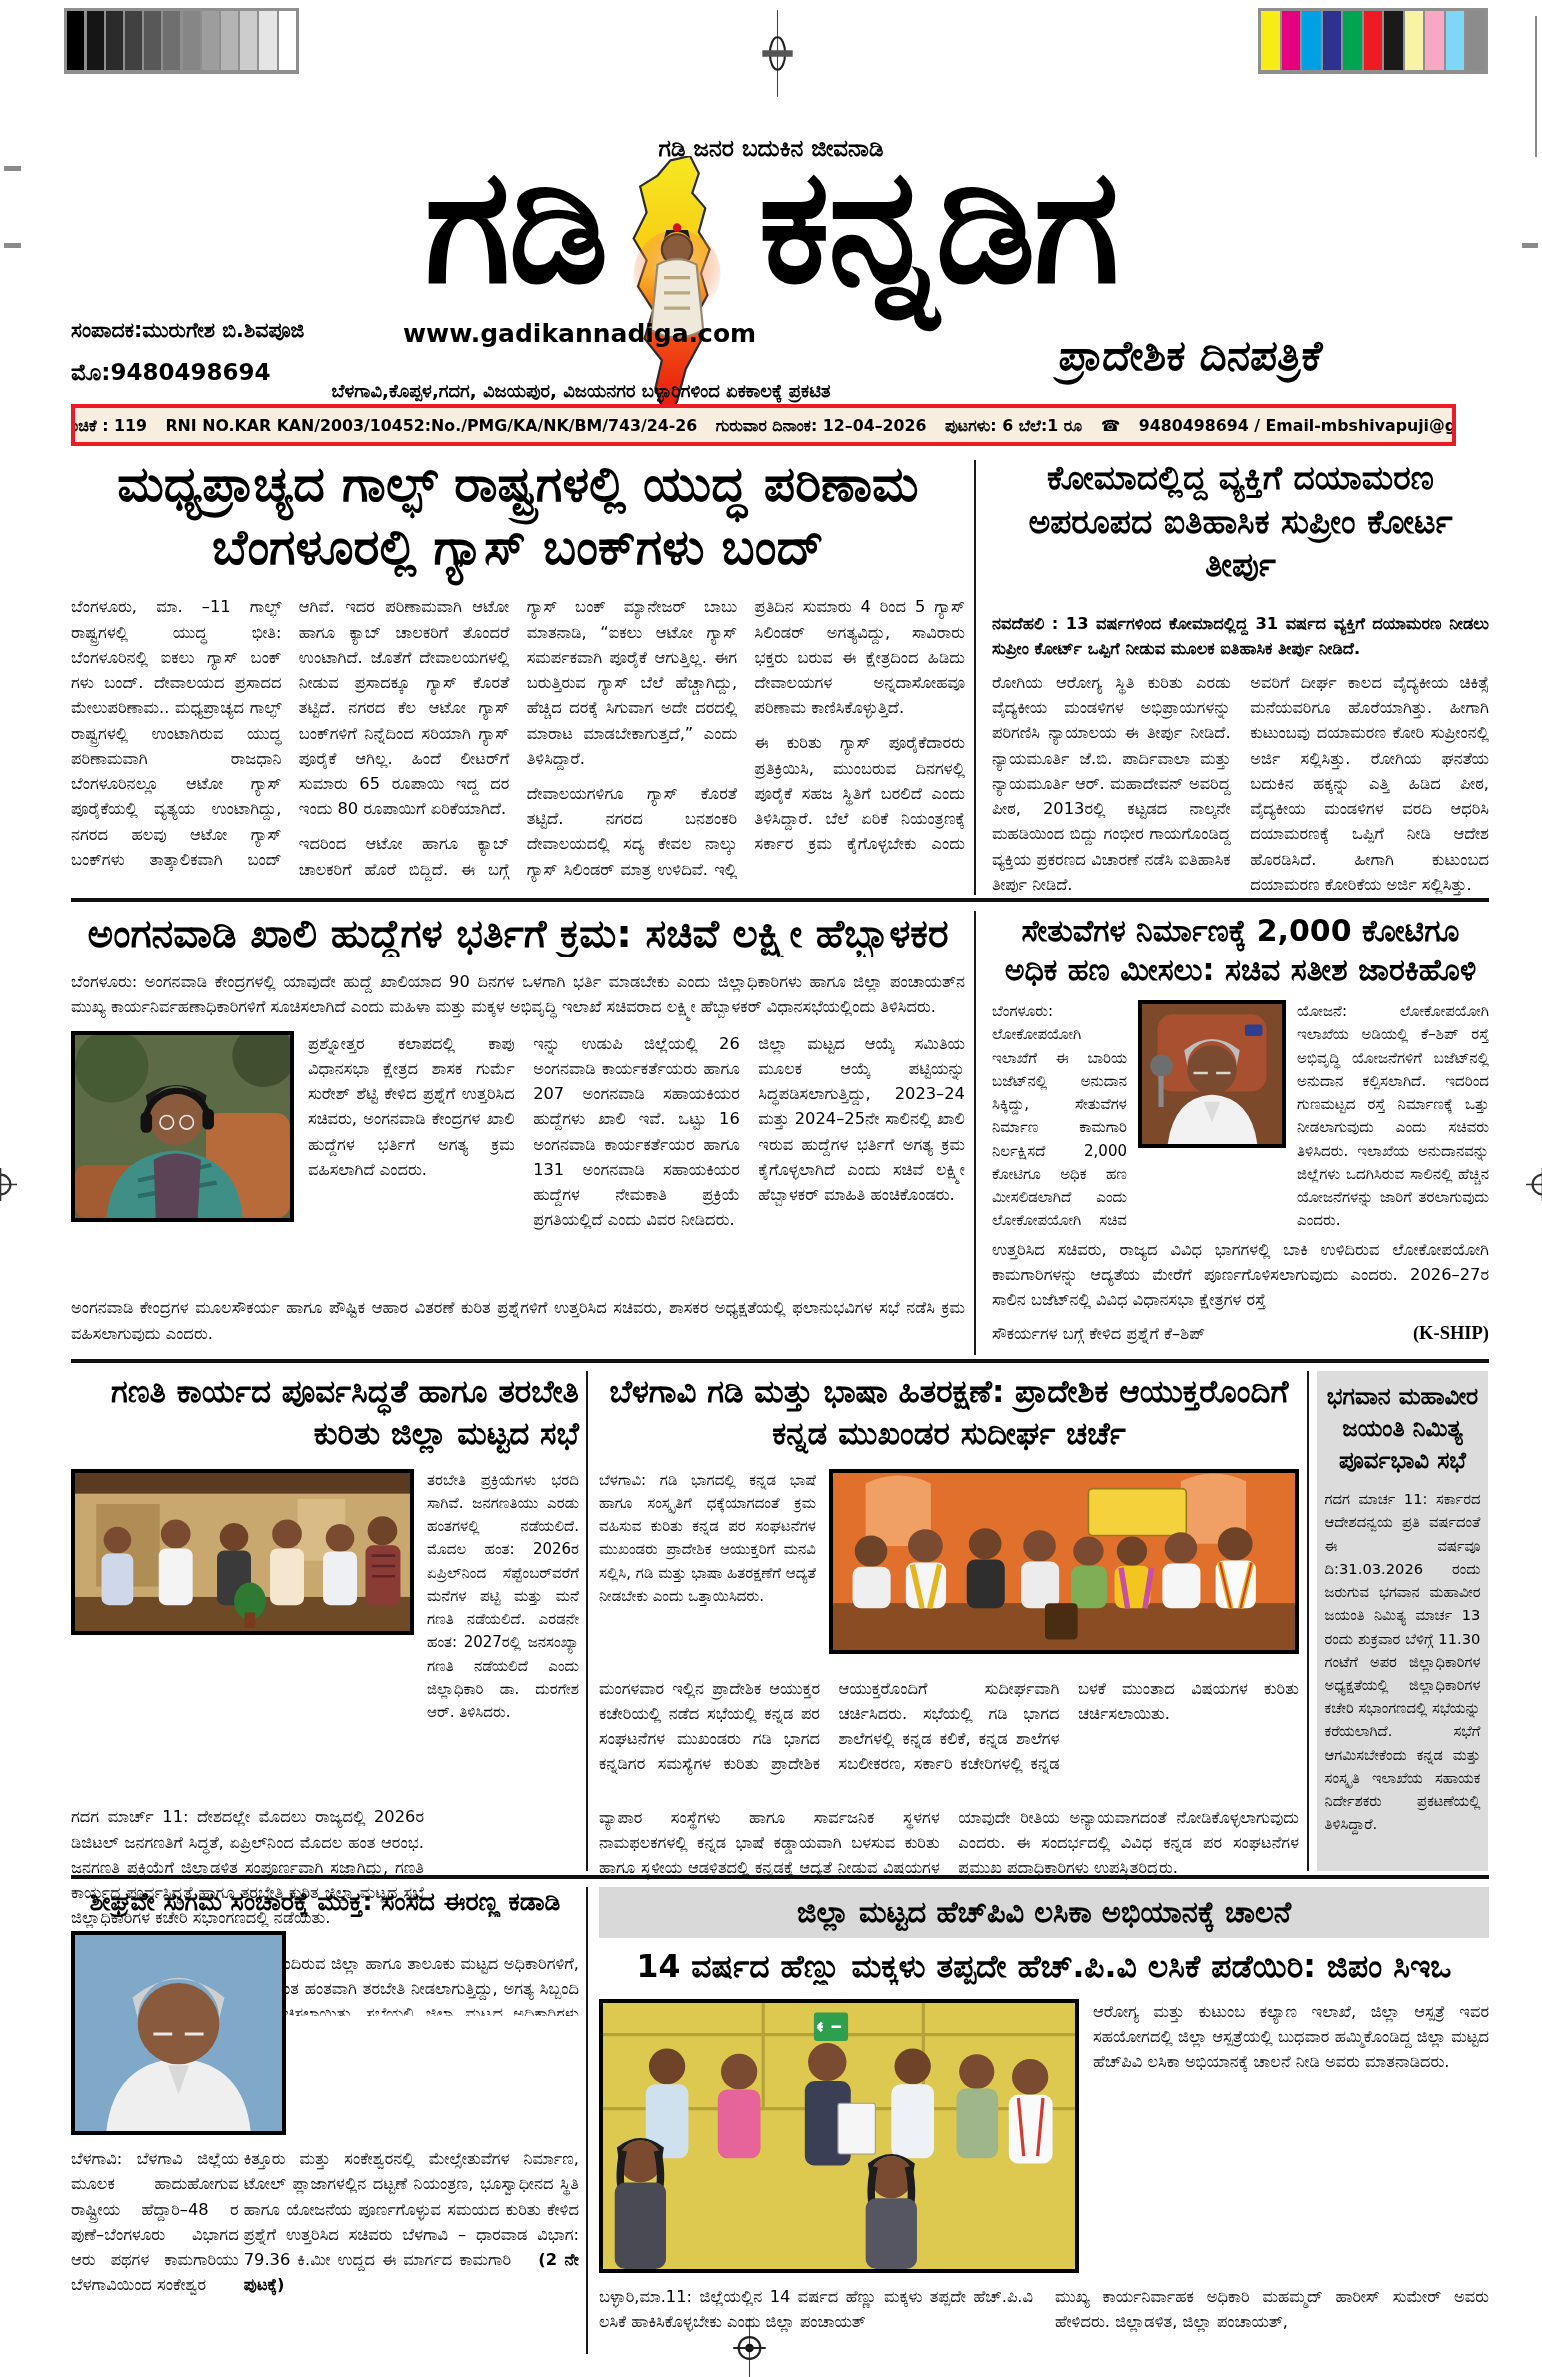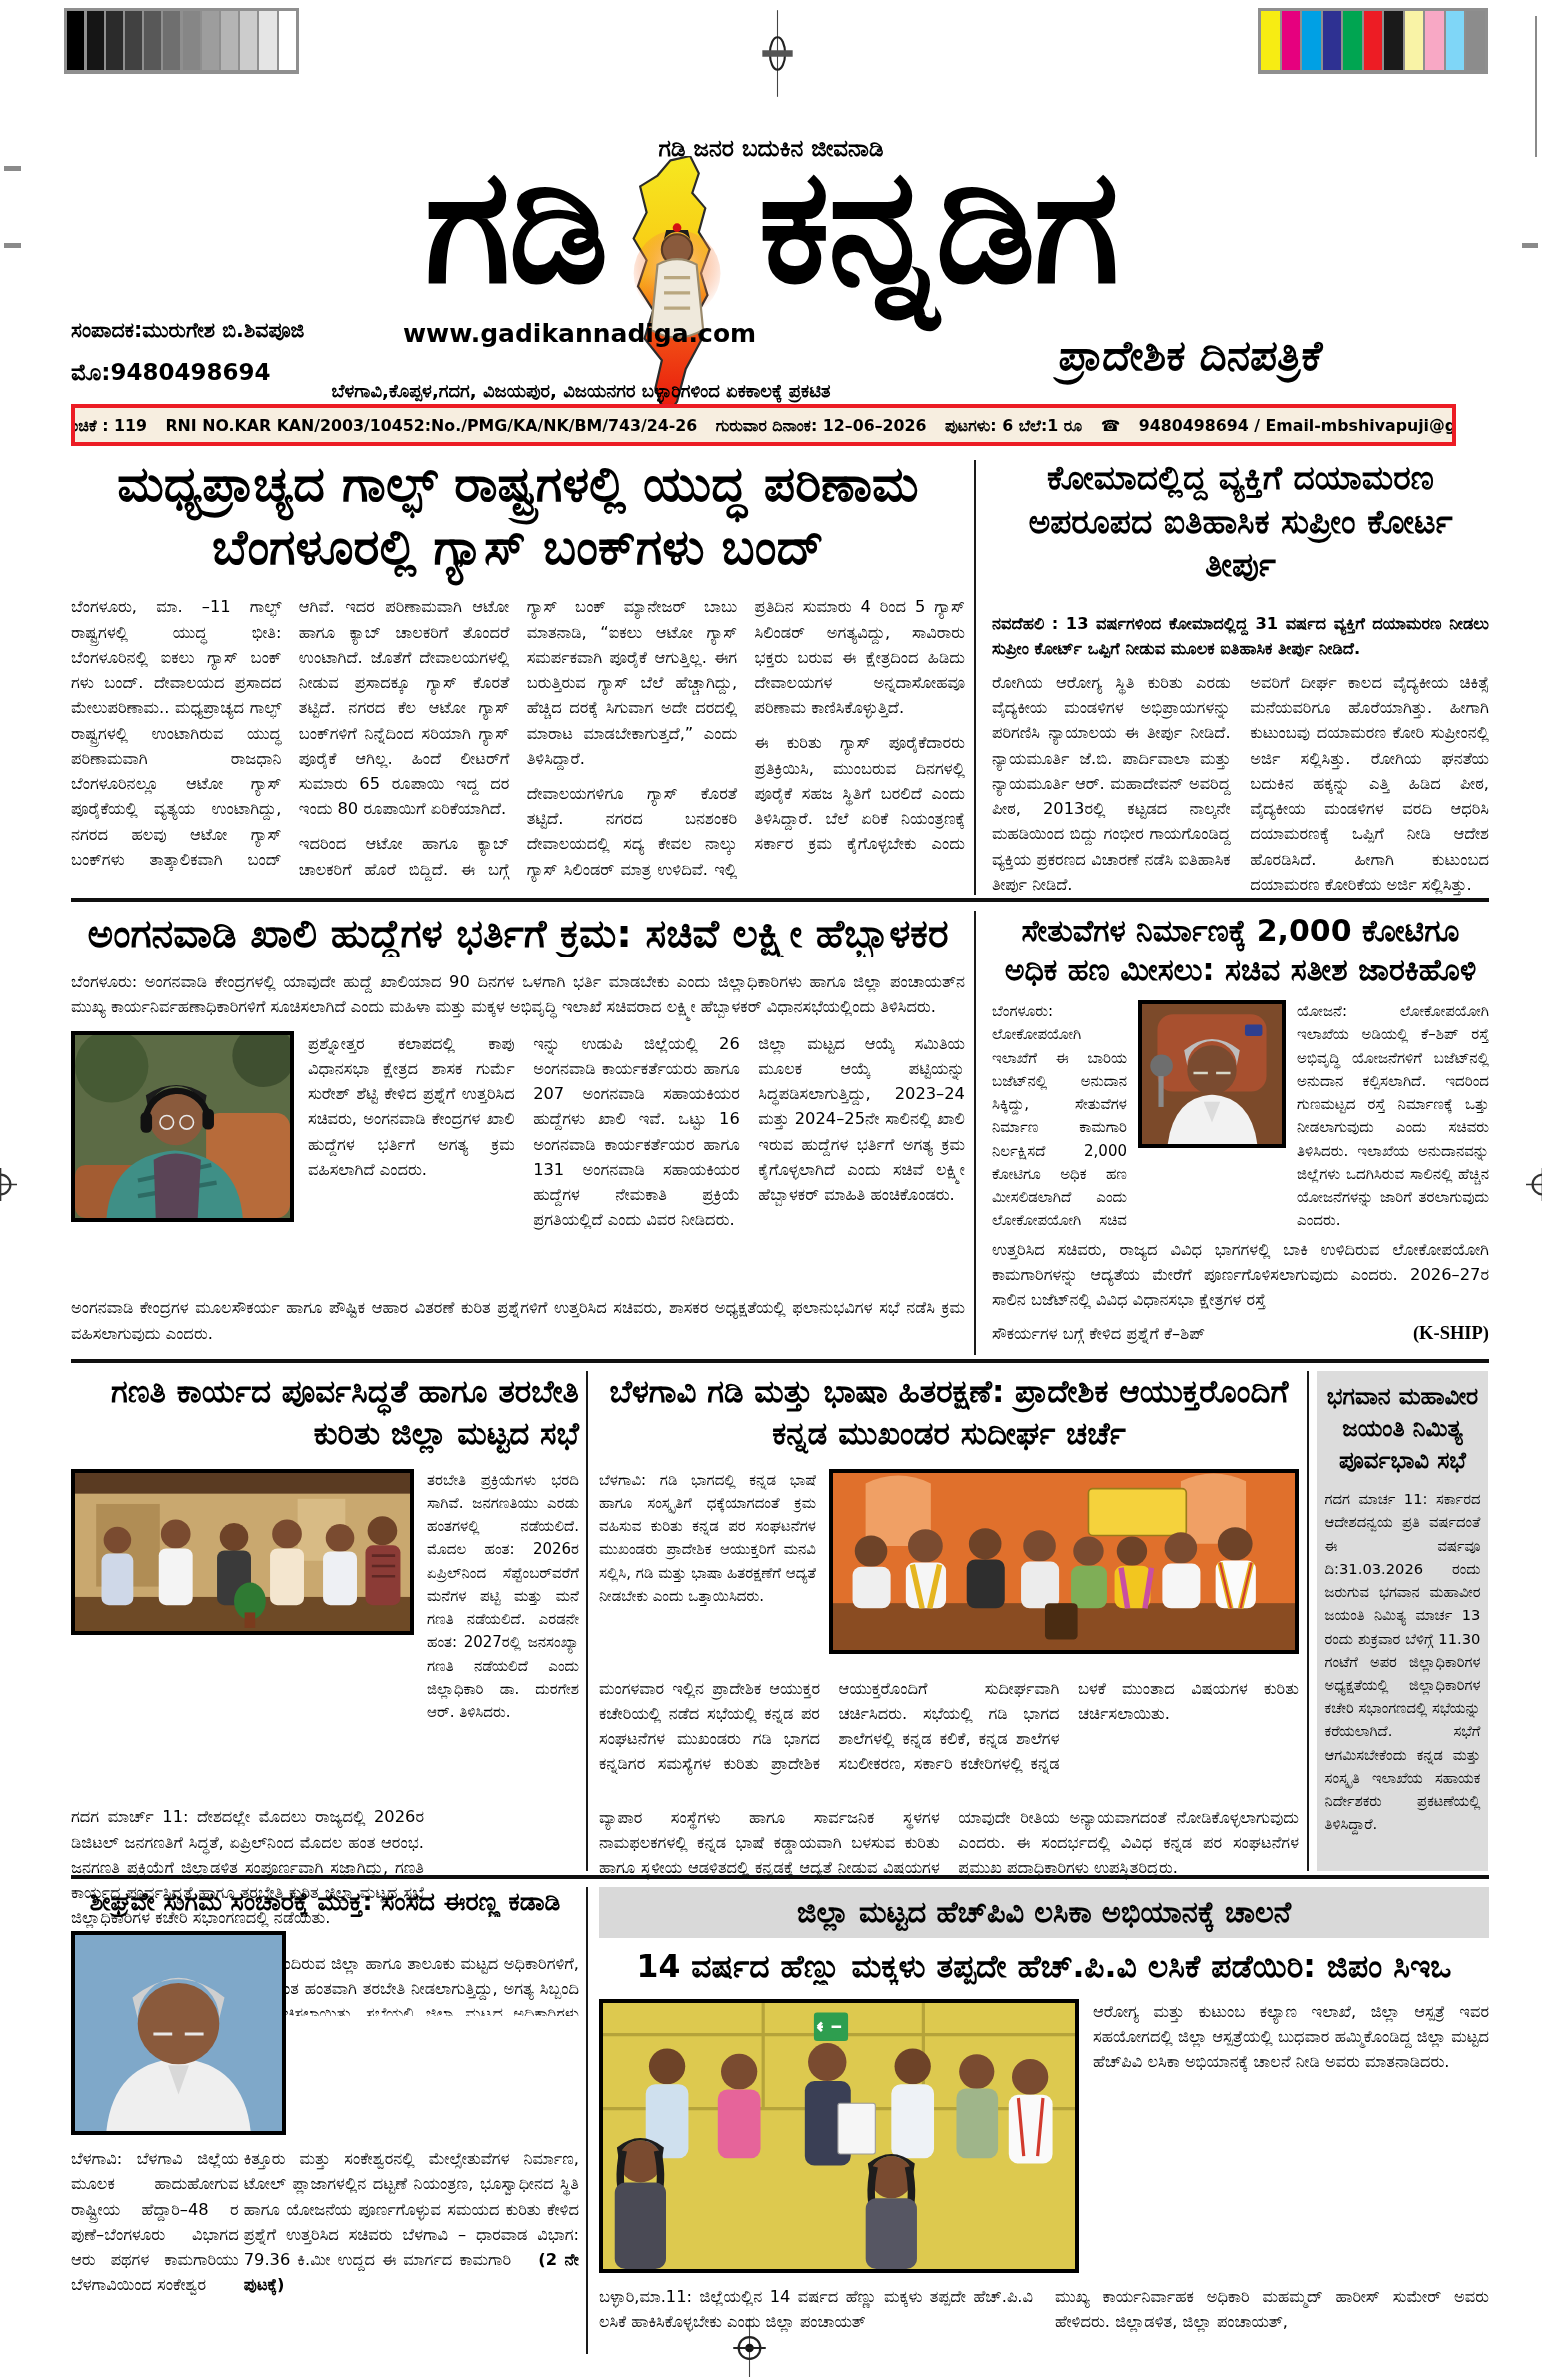--- a/index.html
+++ b/index.html
@@ -146,21 +146,21 @@
 
   <div class="editor-line">ಸಂಪಾದಕ:ಮುರುಗೇಶ ಬಿ.ಶಿವಪೂಜಿ</div>
   <div class="mobile-line">ಮೊ:9480498694</div>
   <div class="website">www.gadikannadiga.com</div>
   <div class="publish-line">ಬೆಳಗಾವಿ,ಕೊಪ್ಪಳ,ಗದಗ, ವಿಜಯಪುರ, ವಿಜಯನಗರ ಬಳ್ಳಾರಿಗಳಿಂದ ಏಕಕಾಲಕ್ಕೆ ಪ್ರಕಟಿತ</div>
   <div class="edition-type">ಪ್ರಾದೇಶಿಕ ದಿನಪತ್ರಿಕೆ</div>
 
   <div class="infobar">
     <span>ಸಂಪುಟ:24/ಸಂಚಿಕೆ : 119</span>
     <span>RNI NO.KAR KAN/2003/10452:No./PMG/KA/NK/BM/743/24-26</span>
-    <span>ಗುರುವಾರ ದಿನಾಂಕ: 12–06–2026</span>
+    <span>ಗುರುವಾರ ದಿನಾಂಕ: 12–04–2026</span>
     <span>ಪುಟಗಳು: 6 ಬೆಲೆ:1 ರೂ</span>
     <span>☎</span>
     <span>9480498694 / Email-mbshivapuji@gmail.com</span>
   </div>
 
   <div class="abs" style="left:71px;top:454px;width:894px;">
     <div class="hl" style="font-size:49px;line-height:1.28;">ಮಧ್ಯಪ್ರಾಚ್ಯದ ಗಾಲ್ಫ್ ರಾಷ್ಟ್ರಗಳಲ್ಲಿ ಯುದ್ಧ ಪರಿಣಾಮ ಬೆಂಗಳೂರಲ್ಲಿ ಗ್ಯಾಸ್ ಬಂಕ್‌ಗಳು ಬಂದ್</div>
     <div class="bt cols-4" style="margin-top:15px;height:288px;overflow:hidden;">
       <p>ಬೆಂಗಳೂರು, ಮಾ. –11 ಗಾಲ್ಫ್ ರಾಷ್ಟ್ರಗಳಲ್ಲಿ ಯುದ್ಧ ಭೀತಿ: ಬೆಂಗಳೂರಿನಲ್ಲಿ ಐಕಲು ಗ್ಯಾಸ್ ಬಂಕ್ ಗಳು ಬಂದ್. ದೇವಾಲಯದ ಪ್ರಸಾದದ ಮೇಲುಪರಿಣಾಮ.. ಮಧ್ಯಪ್ರಾಚ್ಯದ ಗಾಲ್ಫ್ ರಾಷ್ಟ್ರಗಳಲ್ಲಿ ಉಂಟಾಗಿರುವ ಯುದ್ಧ ಪರಿಣಾಮವಾಗಿ ರಾಜಧಾನಿ ಬೆಂಗಳೂರಿನಲ್ಲೂ ಆಟೋ ಗ್ಯಾಸ್ ಪೂರೈಕೆಯಲ್ಲಿ ವ್ಯತ್ಯಯ ಉಂಟಾಗಿದ್ದು, ನಗರದ ಹಲವು ಆಟೋ ಗ್ಯಾಸ್ ಬಂಕ್‌ಗಳು ತಾತ್ಕಾಲಿಕವಾಗಿ ಬಂದ್ ಆಗಿವೆ. ಇದರ ಪರಿಣಾಮವಾಗಿ ಆಟೋ ಹಾಗೂ ಕ್ಯಾಬ್ ಚಾಲಕರಿಗೆ ತೊಂದರೆ ಉಂಟಾಗಿದೆ. ಜೊತೆಗೆ ದೇವಾಲಯಗಳಲ್ಲಿ ನೀಡುವ ಪ್ರಸಾದಕ್ಕೂ ಗ್ಯಾಸ್ ಕೊರತೆ ತಟ್ಟಿದೆ. ನಗರದ ಕೆಲ ಆಟೋ ಗ್ಯಾಸ್ ಬಂಕ್‌ಗಳಿಗೆ ನಿನ್ನೆದಿಂದ ಸರಿಯಾಗಿ ಗ್ಯಾಸ್ ಪೂರೈಕೆ ಆಗಿಲ್ಲ. ಹಿಂದೆ ಲೀಟರ್‌ಗೆ ಸುಮಾರು 65 ರೂಪಾಯಿ ಇದ್ದ ದರ ಇಂದು 80 ರೂಪಾಯಿಗೆ ಏರಿಕೆಯಾಗಿದೆ.</p>
       <p>ಇದರಿಂದ ಆಟೋ ಹಾಗೂ ಕ್ಯಾಬ್ ಚಾಲಕರಿಗೆ ಹೊರೆ ಬಿದ್ದಿದೆ. ಈ ಬಗ್ಗೆ ಗ್ಯಾಸ್ ಬಂಕ್ ಮ್ಯಾನೇಜರ್ ಬಾಬು ಮಾತನಾಡಿ, “ಐಕಲು ಆಟೋ ಗ್ಯಾಸ್ ಸಮರ್ಪಕವಾಗಿ ಪೂರೈಕೆ ಆಗುತ್ತಿಲ್ಲ. ಈಗ ಬರುತ್ತಿರುವ ಗ್ಯಾಸ್ ಬೆಲೆ ಹೆಚ್ಚಾಗಿದ್ದು, ಹೆಚ್ಚಿದ ದರಕ್ಕೆ ಸಿಗುವಾಗ ಅದೇ ದರದಲ್ಲಿ ಮಾರಾಟ ಮಾಡಬೇಕಾಗುತ್ತದೆ,” ಎಂದು ತಿಳಿಸಿದ್ದಾರೆ.</p>

